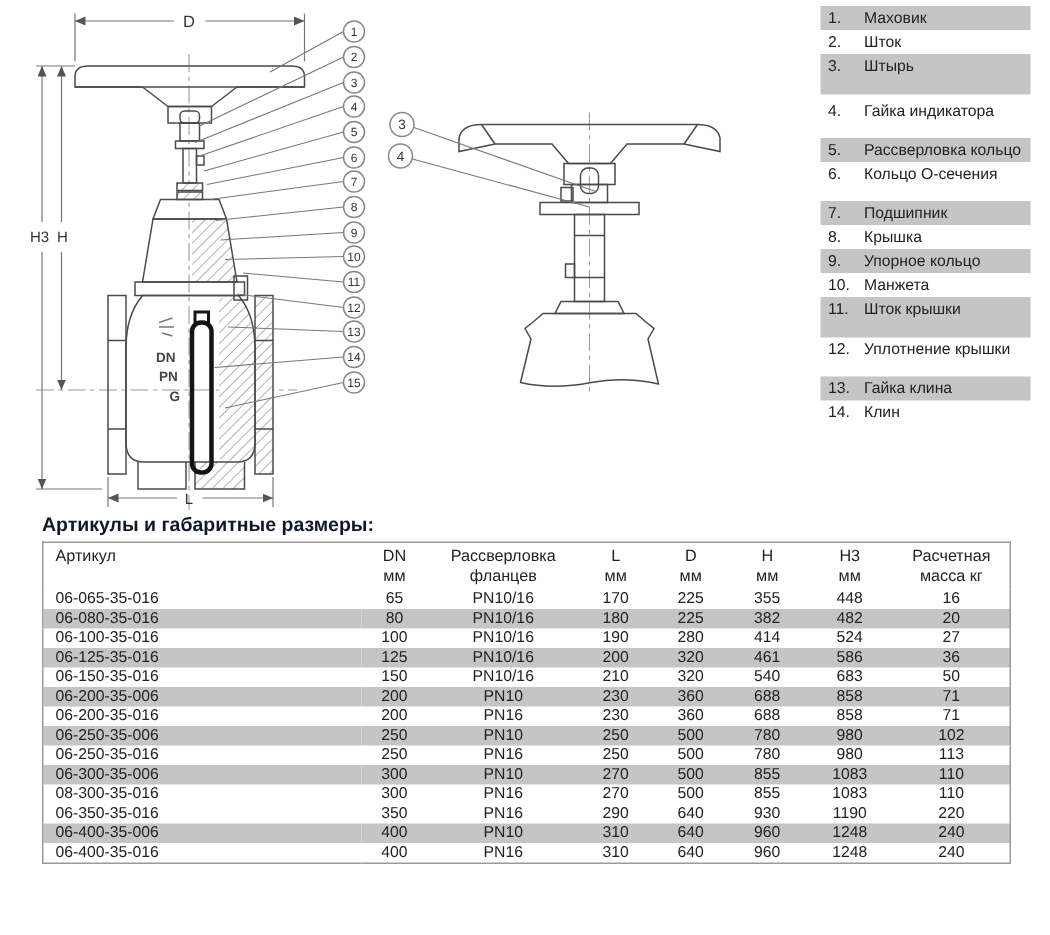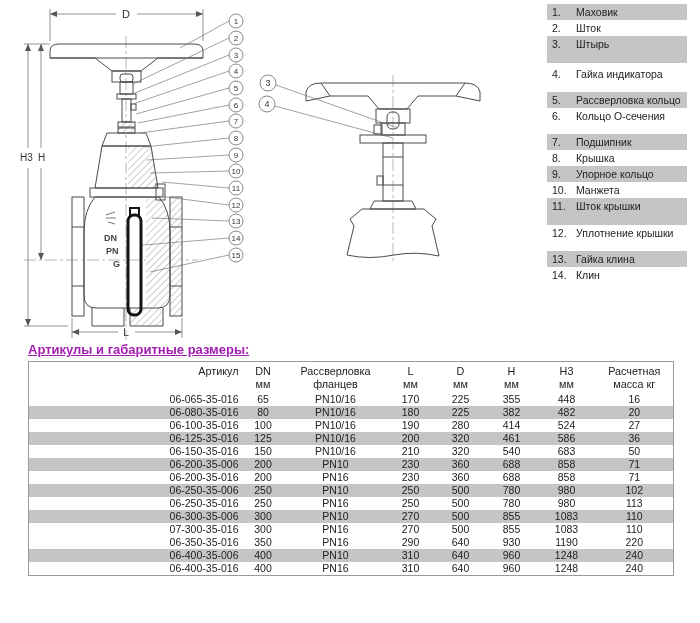--- a/index.html
+++ b/index.html
@@ -19,28 +19,28 @@
   .parts-item { display:flex; align-items:flex-start; padding:2px 2px 2px 5px; line-height:12px; }
   .parts-item.shaded { background:var(--shade,#c5c5c5); }
   .parts-item .num   { width:24px; flex:0 0 24px; font-size:10.5px; }
   .parts-item .label { font-size:10.5px; white-space:nowrap; }
   .parts-item:nth-child(3), .parts-item:nth-child(11) { padding-bottom:13px; }
   .parts-item:nth-child(5), .parts-item:nth-child(7),
   .parts-item:nth-child(13), .parts-item:nth-child(15) { margin-top:10px; }
   .parts-item:nth-child(4) { margin-top:3px; }
 
   
-  .table-title { position:absolute; left:28px; top:342px; font-size:13px; font-weight:bold; color:#a21caf;text-decoration:underline; }
+  .table-title { position:absolute; left:28px; top:342px; font-size:13px; font-weight:bold; color:#0f172a; }
   table.dims {
     position:absolute; left:28px; top:361px; width:645px;
     border-collapse:collapse; border:1px solid #9a9a9a; table-layout:fixed;
   }
   table.dims th { font-weight:normal; font-size:10.8px; vertical-align:top; padding:3px 2px 2px; text-align:center; }
   table.dims th .hl { line-height:13px; min-height:13px; }
-  table.dims th:first-child, table.dims td:first-child { text-align:right; padding-left:8px;margin-left:48px; }
+  table.dims th:first-child, table.dims td:first-child { text-align:left; padding-left:8px;margin-left:48px; }
   table.dims td { font-size:10.5px; text-align:center; padding:0 2px; height:13px; line-height:13px; }
   table.dims tr.shaded { background:var(--shade,#c5c5c5); }
 </style>
 </head>
 <body>
 
 <div class="page" style="--shade: #c5c5c5;">
 
   <svg class="main-drawing" width="250" height="350" viewBox="0 0 250 350">
     <defs>
@@ -449,21 +449,21 @@
           <td>06-300-35-006</td>
           <td>300</td>
           <td>PN10</td>
           <td>270</td>
           <td>500</td>
           <td>855</td>
           <td>1083</td>
           <td>110</td>
         </tr>
         <tr class="">
-          <td>07-300-35-016</td>
+          <td>08-300-35-016</td>
           <td>300</td>
           <td>PN16</td>
           <td>270</td>
           <td>500</td>
           <td>855</td>
           <td>1083</td>
           <td>110</td>
         </tr>
         <tr class="">
           <td>06-350-35-016</td>

